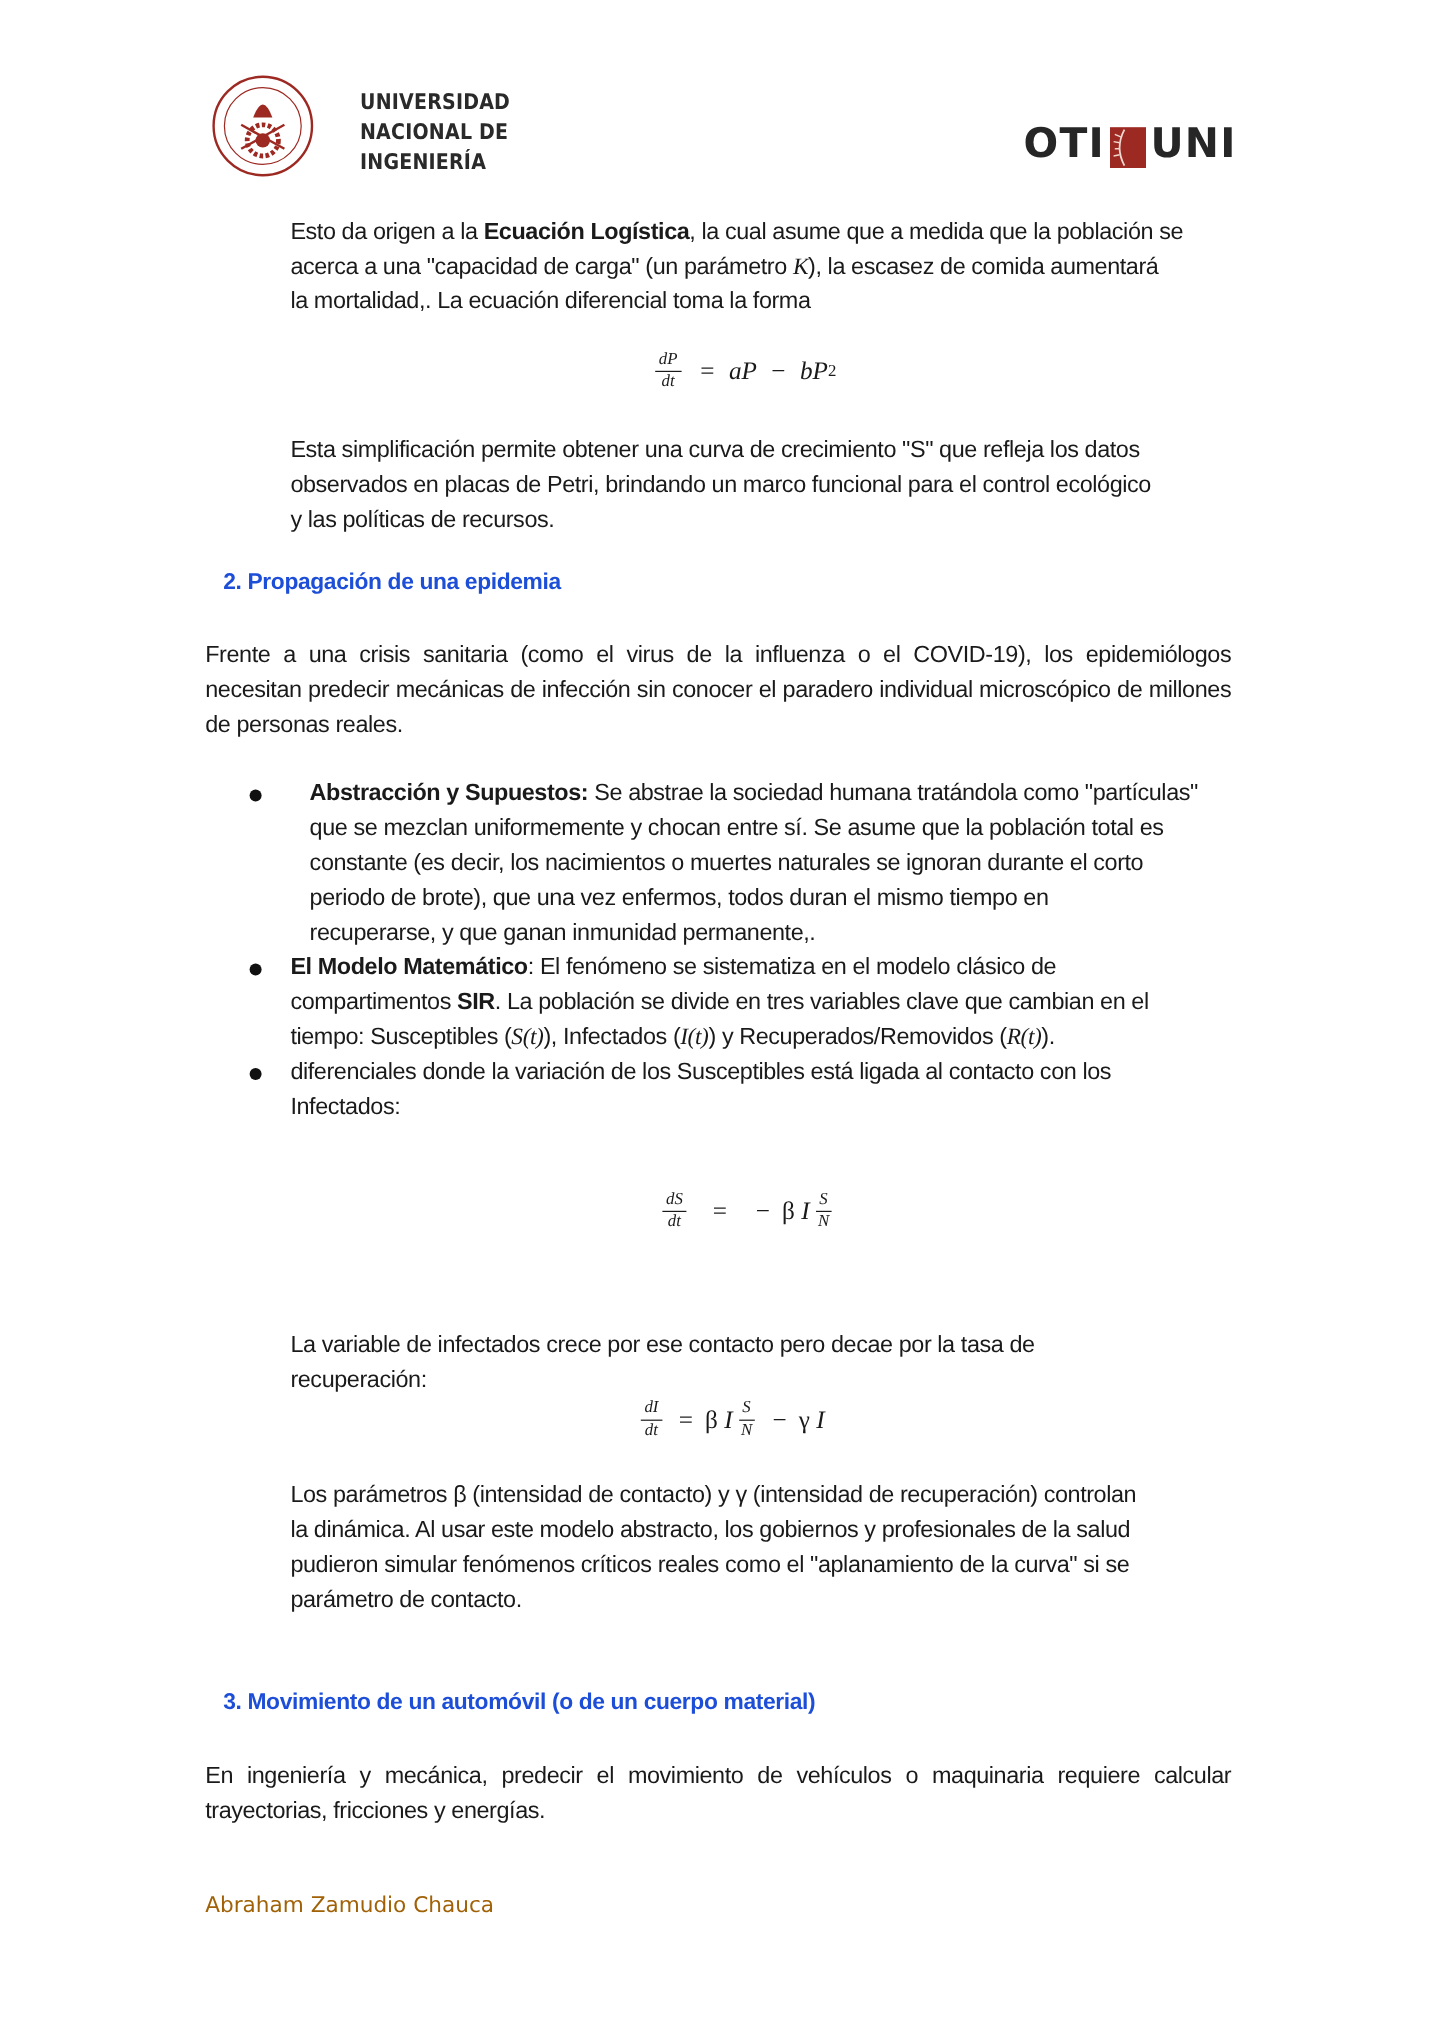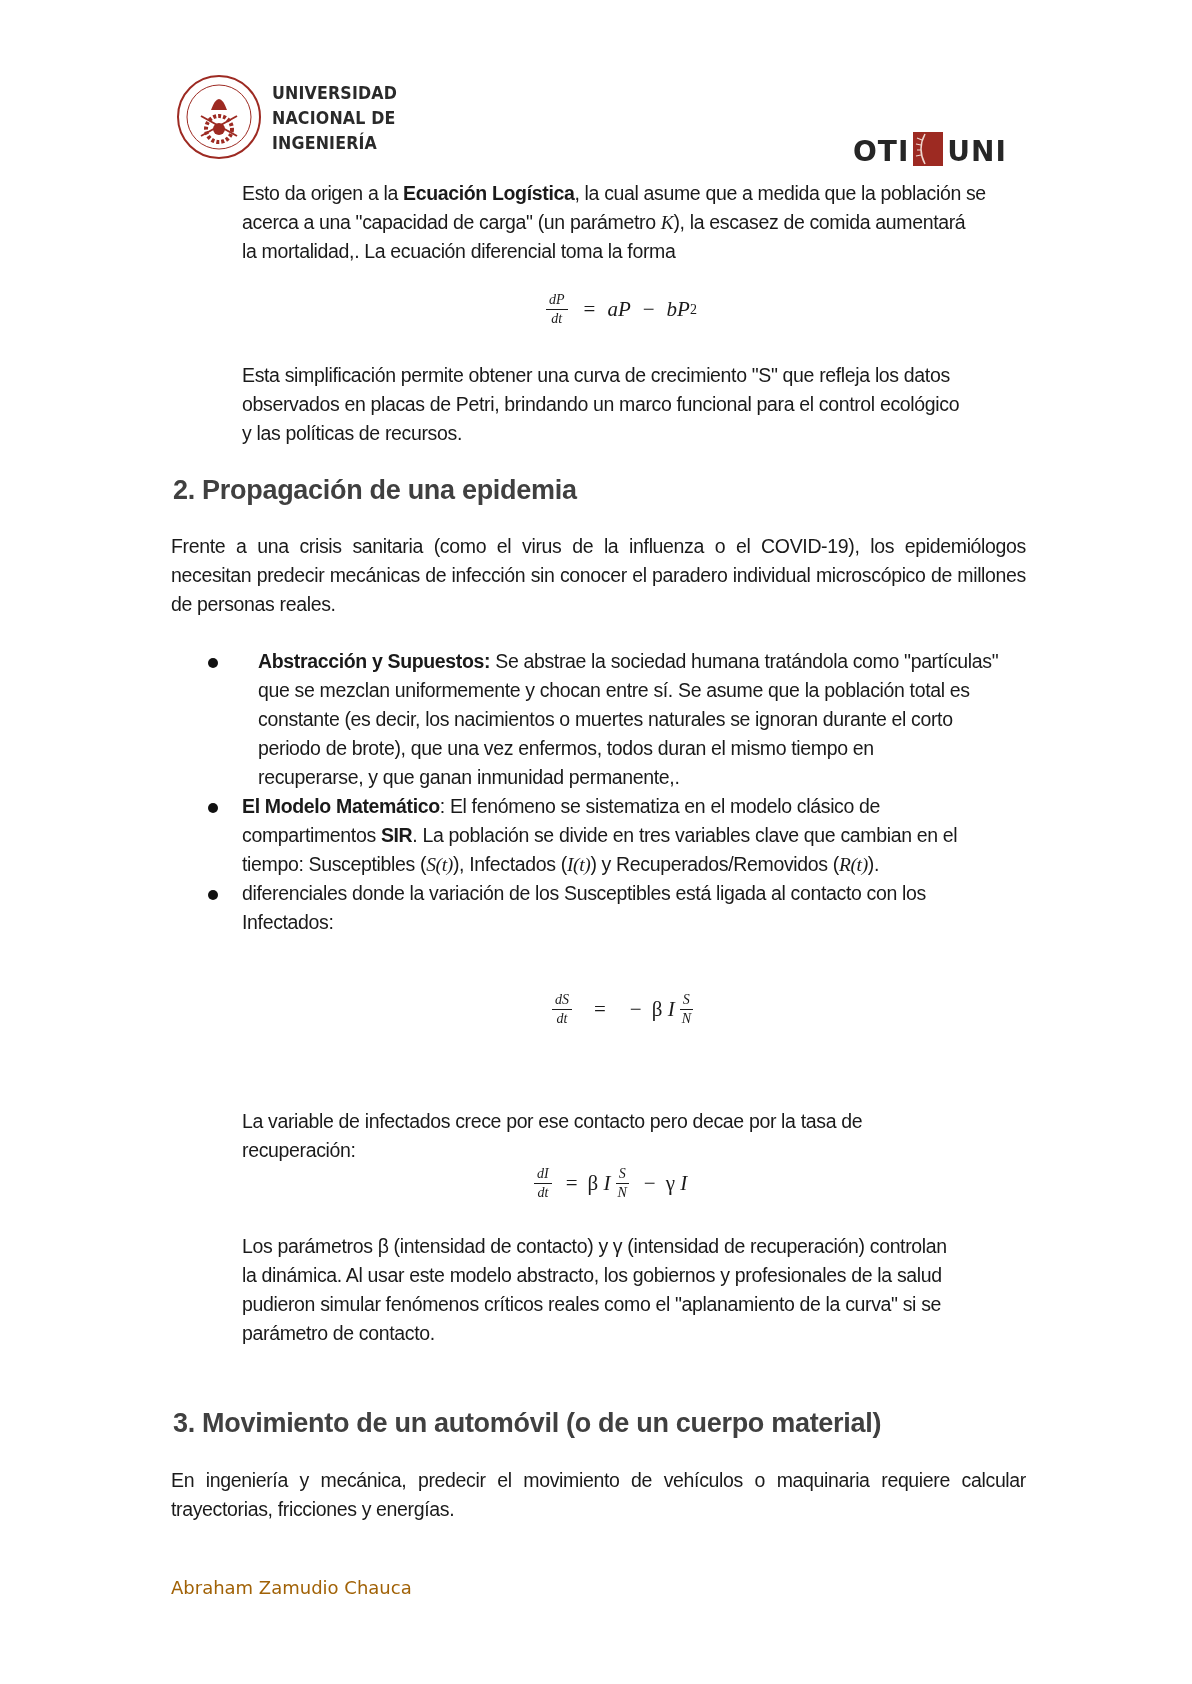--- a/index.html
+++ b/index.html
@@ -1,39 +1,39 @@
 <!DOCTYPE html>
 <html><head>
   <meta charset="utf-8">
   <style>
     html, body { margin: 0; padding: 0; background: #ffffff; }
     body { width: 1192px; height: 1684px; position: relative; overflow: hidden;
            font-family: "Liberation Sans", sans-serif; color: #111; }
     .page { position: absolute; inset: 0; }
 
     
-    .uni-logo { position: absolute; left: 176px; top: 74px; display: flex; align-items: center; }
+    .uni-logo { position: absolute; left: 176px; top: 62px; display: flex; align-items: flex-end; gap: 28px; }
     .seal { width: 86px; height: 86px; }
     .uni-name { margin-left: 10px; font-family: "DejaVu Sans", sans-serif; font-weight: bold;
                 font-size: 18px; line-height: 25px; color: #2a2a2a; letter-spacing: 0.2px;
                 transform: scaleX(0.88); transform-origin: left center; }
-    .oti-logo { position: absolute; left: 853px; top: 100px; display: flex; align-items: flex-start;
-                font-family: "DejaVu Sans", sans-serif; font-weight: bold; font-size: 28px;
-                color: #262626; letter-spacing: 1px; line-height: 40px; margin-top: 32px; }
+    .oti-logo { position: absolute; left: 853px; top: 100px; display: flex; align-items: flex-end;
+                font-family: "DejaVu Sans", sans-serif; font-weight: bold; font-size: 34px;
+                color: #262626; letter-spacing: 1px; line-height: 40px; }
     .oti-mark { width: 30px; height: 34px; background: #9d2a22; margin: 0 4px; position: relative; }
 
     
     .txt { position: absolute; font-family: "Liberation Sans", sans-serif; font-size: 19.5px;
            line-height: 29px; color: #1a1a1a; letter-spacing: -0.35px; }
     .ind { left: 242px; width: 780px; }
     .full { left: 171px; width: 855px; text-align: justify; }
     b { font-weight: bold; }
     .math { font-family: "Liberation Serif", serif; font-style: italic; }
-    .h2 { position: absolute; left: 173px; font-family: "Liberation Sans", sans-serif;
-          font-weight: bold; font-size: 27px; color: #404040; letter-spacing: -0.3px; }
+    .h2 { position: absolute; left: 186px; font-family: "Liberation Sans", sans-serif;
+          font-weight: bold; font-size: 19px; color: #1d4ed8; letter-spacing: -0.3px; }
 
     .bullet { position: absolute; left: 208px; width: 10px; height: 10px; border-radius: 50%; background: #111; }
 
     
     .eq { position: absolute; display: flex; align-items: center;
           font-family: "Liberation Serif", serif; font-size: 21px; color: #1a1a1a; }
     .frac { display: inline-flex; flex-direction: column; align-items: center;
             font-style: italic; font-size: 14px; line-height: 16px; margin: 0 4px; }
     .frac .num { border-bottom: 1.3px solid #1a1a1a; padding: 0 3px 1px; }
     .frac .den { padding: 1px 3px 0; }

